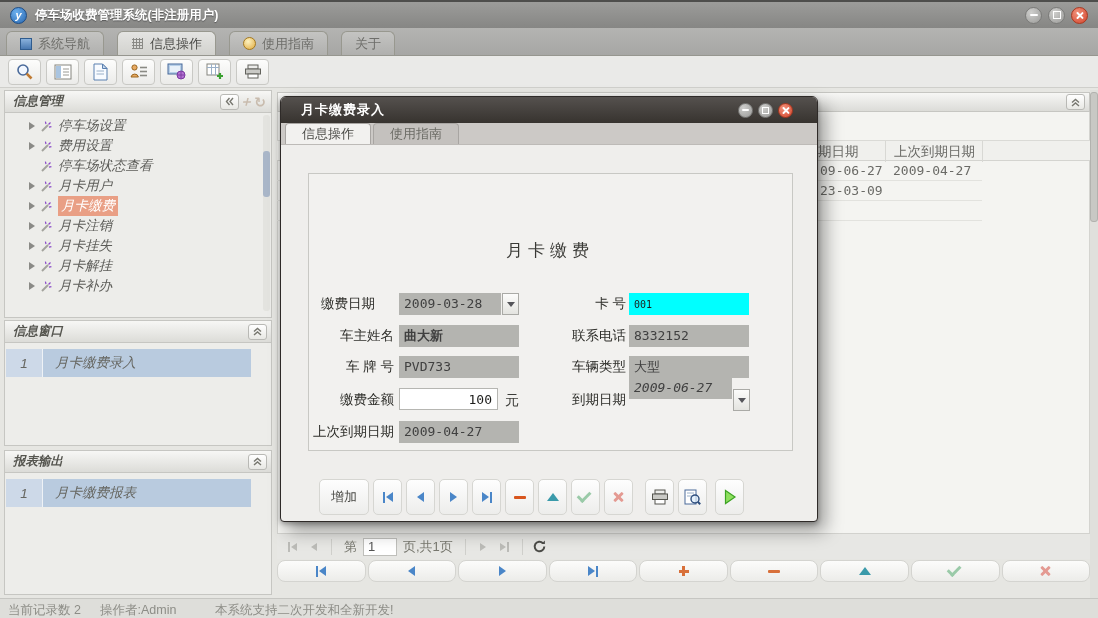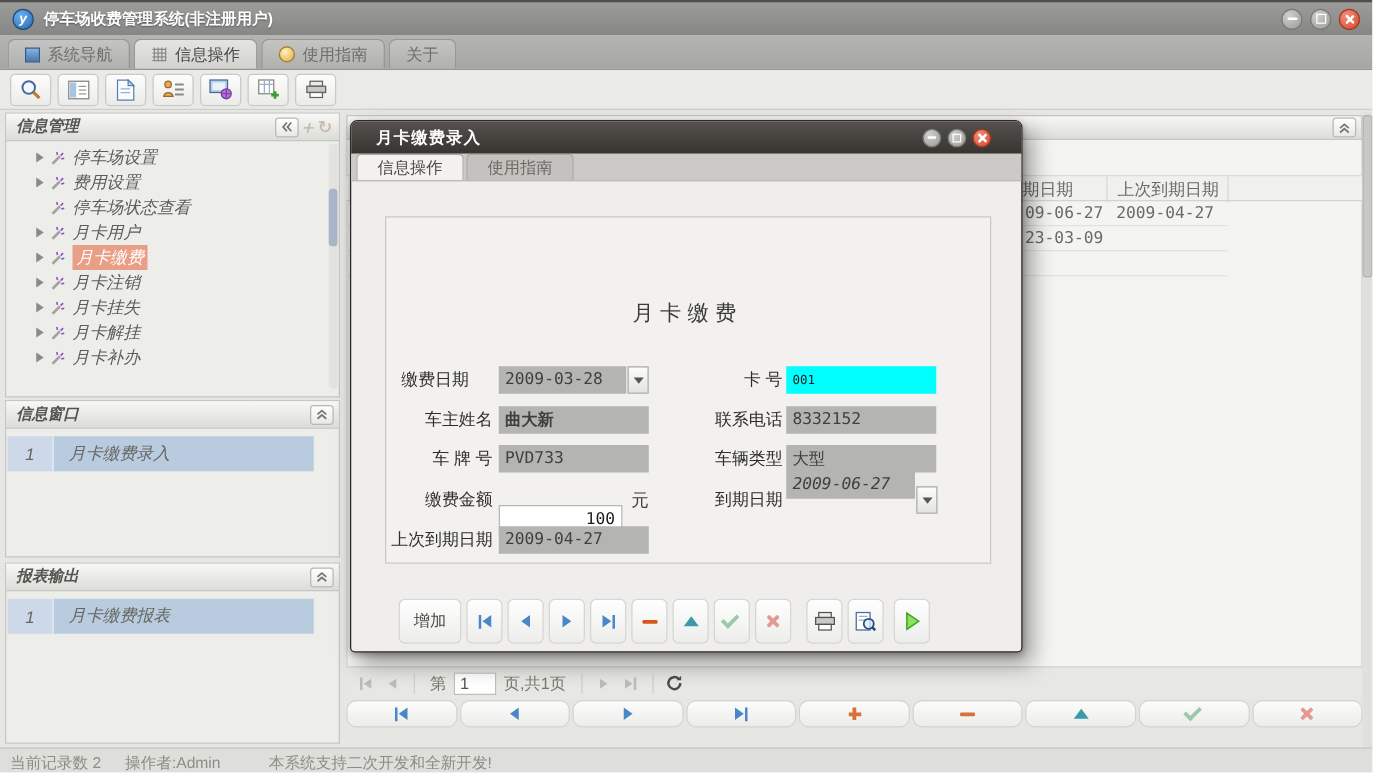--- a/index.html
+++ b/index.html
@@ -14,21 +14,21 @@
   .wcontrols{margin-left:auto;display:flex;gap:6px;}
   .wc{width:17px;height:17px;border-radius:50%;background:radial-gradient(circle at 35% 30%,#cfcfcd,#9a9a98);border:1px solid #7a7a78;box-sizing:border-box;display:flex;align-items:center;justify-content:center;position:relative;}
   .wc.close{background:radial-gradient(circle at 35% 30%,#f0907a,#d4472e);border-color:#a83820;}
   .wc .dash{width:8px;height:2px;background:#fff;border-radius:1px;}
   .wc .sq{width:6px;height:6px;border:1.5px solid #fff;}
   .wc .xx{position:relative;width:9px;height:9px;}
   .wc .xx::before,.wc .xx::after{content:"";position:absolute;left:3.6px;top:0;width:1.8px;height:9px;background:#fff;border-radius:1px;}
   .wc .xx::before{transform:rotate(45deg);} .wc .xx::after{transform:rotate(-45deg);}
 
   
-  .tabstrip{position:absolute;left:0;top:28px;width:1098px;height:28px;background:linear-gradient(#b4b4b2,#a6a6a4);border-bottom:1px solid #96968f;box-sizing:border-box;display:flex;align-items:flex-end;padding-left:6px;gap:3px;}
+  .tabstrip{position:absolute;left:0;top:28px;width:1098px;height:28px;background:linear-gradient(#b4b4b2,#a6a6a4);border-bottom:1px solid #96968f;box-sizing:border-box;display:flex;align-items:flex-end;padding-left:6px;gap:13px;}
   .mtab{height:24px;padding:0 13px;display:flex;align-items:center;gap:6px;font-size:13px;color:#6e6e6a;background:linear-gradient(#c4c4c2,#b0b0ae);border:1px solid #98988f;border-bottom:none;border-radius:6px 6px 0 0;box-sizing:border-box;}
   .mtab.active{background:linear-gradient(#e4e4e2,#d2d2ce);color:#49494б;color:#494946;}
   .sq-blue{width:12px;height:12px;background:linear-gradient(#8ab2dc,#4878b0);border:1px solid #2f5c8e;box-sizing:border-box;}
   .coin{width:13px;height:13px;border-radius:50%;background:radial-gradient(circle at 38% 32%,#fdf2c0,#e0aa3e);border:1px solid #a5791e;box-sizing:border-box;}
 
   
   .toolbar{position:absolute;left:0;top:56px;width:1098px;height:32px;background:#eaeae8;border-bottom:1px solid #cfcfcb;box-sizing:border-box;display:flex;align-items:center;padding-left:8px;gap:5px;}
   .tbtn{width:33px;height:26px;background:linear-gradient(#fdfdfc,#ebebe9);border:1px solid #c9c9c5;border-radius:4px;display:flex;align-items:center;justify-content:center;box-sizing:border-box;}
 
   
@@ -512,21 +512,21 @@
       <span class="fval" style="left:118px;top:180px;width:120px;font-weight:bold;">曲大新</span>
       <span class="flabel" style="left:253px;top:180px;">联系电话</span>
       <span class="fval mono" style="left:348px;top:180px;width:120px;">8332152</span>
 
       <span class="flabel" style="left:21px;top:211px;">车 牌 号</span>
       <span class="fval mono" style="left:118px;top:211px;width:120px;">PVD733</span>
       <span class="flabel" style="left:253px;top:211px;">车辆类型</span>
       <span class="fval" style="left:348px;top:211px;width:120px;">大型</span>
 
       <span class="flabel" style="left:21px;top:244px;">缴费金额</span>
-      <input class="amount-in" style="left: 118px; top: 259px; width: 99px;" value="100">
+      <input class="amount-in" style="left: 118px; top: 243px; width: 99px;" value="100">
       <span class="unit" style="left:224px;top:244px;">元</span>
       <span class="flabel" style="left:253px;top:244px;">到期日期</span>
       <span class="fval mono" style="left:348px;top:232px;width:103px;font-style:italic;">2009-06-27</span>
       <span class="combo-btn" style="left:452px;top:244px;">
           <i class="car"></i>
         </span>
 
       <span class="flabel" style="left:21px;top:276px;">上次到期日期</span>
       <span class="fval mono" style="left:118px;top:276px;width:120px;">2009-04-27</span>
 

